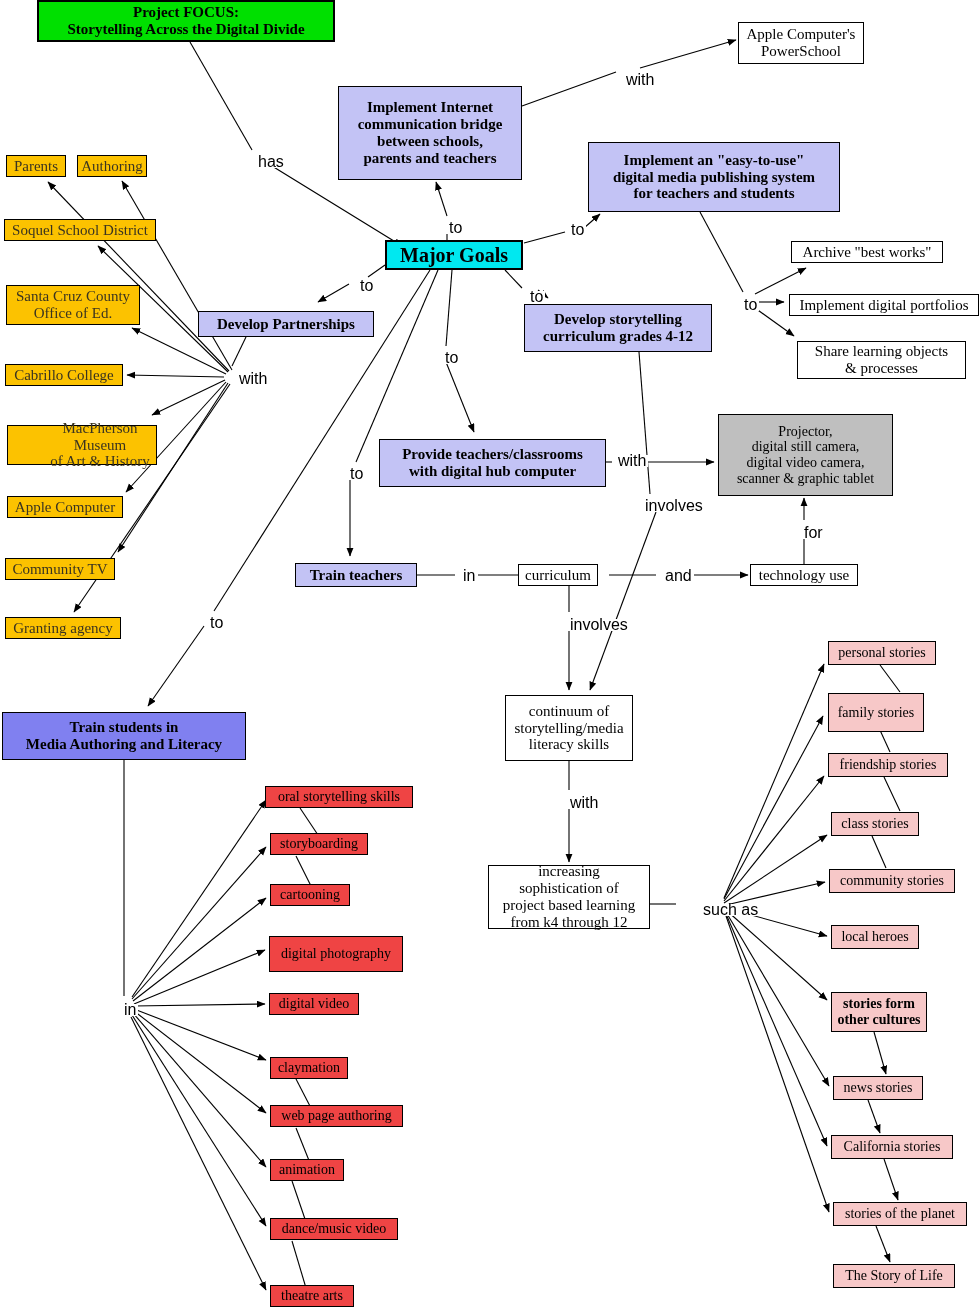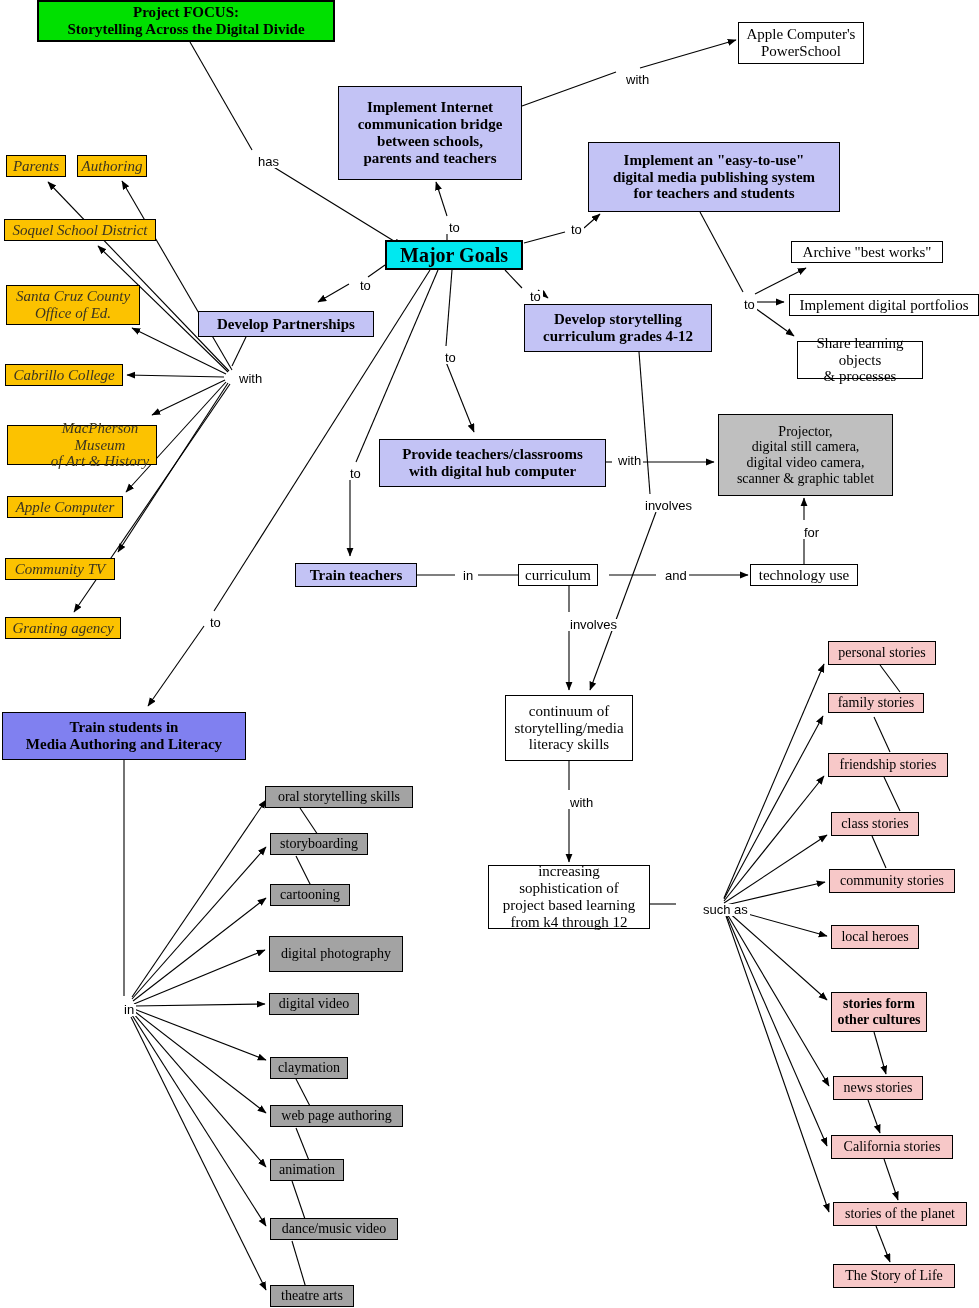--- a/index.html
+++ b/index.html
@@ -39,43 +39,43 @@
   .n-purple{
     background:#c3c3f5;border:1px solid #000;
     font-family:"Liberation Serif", serif;font-weight:bold;font-size:15px;color:#000;
   }
   .n-purple-strong{
     background:#8080f0;border:1px solid #000;
     font-family:"Liberation Serif", serif;font-weight:bold;font-size:15px;color:#000;
   }
   .n-orange{
     background:#fcc200;border:1px solid #000;
-    font-family:"Liberation Serif", serif;font-size:15px;color:#3a3420;font-style:italic;
+    font-family:"Liberation Serif", serif;font-size:15px;color:#3a3420;
   }
   .n-white{
     background:#ffffff;border:1px solid #000;
     font-family:"Liberation Serif", serif;font-size:15px;color:#000;
   }
   .n-gray{
     background:#bfbfbf;border:1px solid #000;
     font-family:"Liberation Serif", serif;font-size:14px;color:#000;
   }
   .n-pink{
     background:#f7c8c8;border:1px solid #000;
     font-family:"Liberation Serif", serif;font-size:14px;color:#000;
   }
   .n-yellow{
-    background:#a3a3a3;border:1px solid #000;
+    background:#ef4444;border:1px solid #000;
     font-family:"Liberation Serif", serif;font-size:14px;color:#000;
   }
   
   .linklabel{
     position:absolute;
     font-family:"Liberation Sans", sans-serif;
-    font-size:13px;
+    font-size:16px;
     color:#000;
     background:#ffffff;
     padding:0 2px;
     white-space:nowrap;
     line-height:12px;
     text-align:center;
   }
 </style>
 </head>
 <body>
@@ -189,21 +189,21 @@
 curriculum grades 4-12</span></div>
       <div class="node n-purple" style="left: 379px; top: 439px; width: 227px; height: 48px;"><span>Provide teachers/classrooms
 with digital hub computer</span></div>
       <div class="node n-purple" style="left: 295px; top: 563px; width: 122px; height: 24px;"><span>Train teachers</span></div>
       <div class="node n-purple-strong" style="left: 2px; top: 712px; width: 244px; height: 48px;"><span>Train students in
 Media Authoring and Literacy</span></div>
       <div class="node n-white" style="left: 738px; top: 22px; width: 126px; height: 42px;"><span>Apple Computer's
 PowerSchool</span></div>
       <div class="node n-white" style="left: 791px; top: 241px; width: 152px; height: 22px;"><span>Archive "best works"</span></div>
       <div class="node n-white" style="left: 789px; top: 294px; width: 190px; height: 22px;"><span>Implement digital portfolios</span></div>
-      <div class="node n-white" style="left: 797px; top: 341px; width: 126px; height: 38px;"><span>Share learning objects
+      <div class="node n-white" style="left: 797px; top: 341px; width: 169px; height: 38px;"><span>Share learning objects
 &amp; processes</span></div>
       <div class="node n-white" style="left: 518px; top: 564px; width: 80px; height: 22px;"><span>curriculum</span></div>
       <div class="node n-white" style="left: 750px; top: 564px; width: 108px; height: 22px;"><span>technology use</span></div>
       <div class="node n-white" style="left: 505px; top: 695px; width: 128px; height: 66px;"><span>continuum of
 storytelling/media
 literacy skills</span></div>
       <div class="node n-white" style="left: 488px; top: 865px; width: 162px; height: 64px;"><span>increasing
 sophistication of
 project based learning
 from k4 through 12</span></div>
@@ -226,21 +226,21 @@
       <div class="node n-yellow" style="left: 270px; top: 833px; width: 98px; height: 22px;"><span>storyboarding</span></div>
       <div class="node n-yellow" style="left: 270px; top: 884px; width: 80px; height: 22px;"><span>cartooning</span></div>
       <div class="node n-yellow" style="left: 269px; top: 936px; width: 134px; height: 36px;"><span>digital photography</span></div>
       <div class="node n-yellow" style="left: 269px; top: 993px; width: 90px; height: 22px;"><span>digital video</span></div>
       <div class="node n-yellow" style="left: 270px; top: 1057px; width: 78px; height: 22px;"><span>claymation</span></div>
       <div class="node n-yellow" style="left: 270px; top: 1105px; width: 133px; height: 22px;"><span>web page authoring</span></div>
       <div class="node n-yellow" style="left: 270px; top: 1159px; width: 74px; height: 22px;"><span>animation</span></div>
       <div class="node n-yellow" style="left: 270px; top: 1218px; width: 128px; height: 22px;"><span>dance/music video</span></div>
       <div class="node n-yellow" style="left: 270px; top: 1285px; width: 84px; height: 22px;"><span>theatre arts</span></div>
       <div class="node n-pink" style="left: 828px; top: 641px; width: 108px; height: 24px;"><span>personal stories</span></div>
-      <div class="node n-pink" style="left: 828px; top: 693px; width: 96px; height: 20px; text-align: right;"><span>family stories</span></div>
+      <div class="node n-pink" style="left: 828px; top: 693px; width: 96px; height: 39px; text-align: right;"><span>family stories</span></div>
       <div class="node n-pink" style="left: 828px; top: 753px; width: 120px; height: 24px;"><span>friendship stories</span></div>
       <div class="node n-pink" style="left: 831px; top: 812px; width: 88px; height: 24px;"><span>class stories</span></div>
       <div class="node n-pink" style="left: 829px; top: 869px; width: 126px; height: 24px;"><span>community stories</span></div>
       <div class="node n-pink" style="left: 831px; top: 925px; width: 88px; height: 24px;"><span>local heroes</span></div>
       <div class="node n-pink" style="left: 831px; top: 992px; width: 96px; height: 40px; font-weight: bold;"><span>stories form
 other cultures</span></div>
       <div class="node n-pink" style="left: 833px; top: 1076px; width: 90px; height: 24px;"><span>news stories</span></div>
       <div class="node n-pink" style="left: 831px; top: 1135px; width: 122px; height: 24px;"><span>California stories</span></div>
       <div class="node n-pink" style="left: 833px; top: 1202px; width: 134px; height: 24px;"><span>stories of the planet</span></div>
       <div class="node n-pink" style="left: 833px; top: 1264px; width: 122px; height: 24px;"><span>The Story of Life</span></div>

